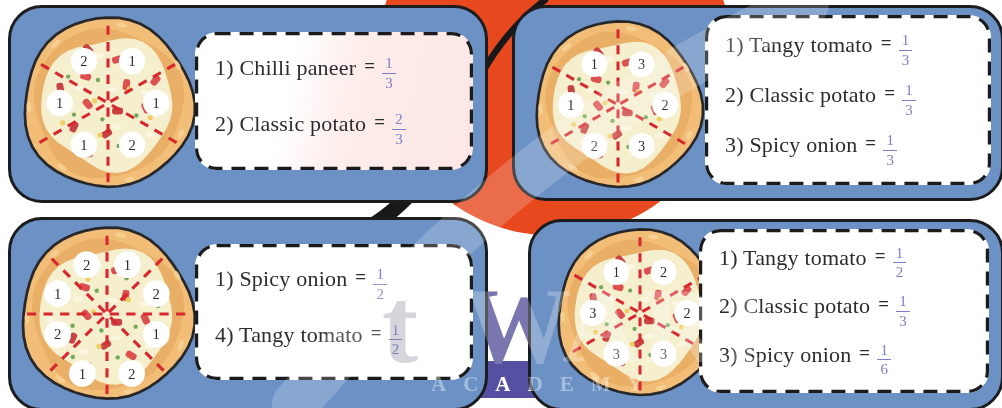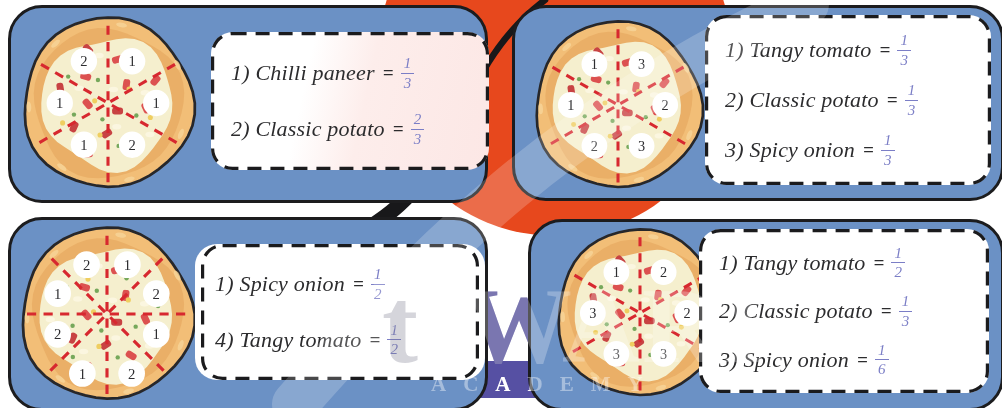--- a/index.html
+++ b/index.html
@@ -29,28 +29,28 @@
   .p3{left:528px;top:219px;width:470px;height:186px;}
 
   .pizza{position:absolute;}
   .p0 .pizza{left:6px; top:4px;width:182px;height:182px;}
   .p1 .pizza{left:14px;top:8px;width:178px;height:178px;}
   .p2 .pizza{left:4px; top:2px;width:184px;height:184px;}
   .p3 .pizza{left:20px;top:2px;width:178px;height:178px;}
 
   .fbox{position:absolute;background:#ffffff;border-radius:22px;}
   .p0 .fbox{left:184px;top:24px;width:278px;height:138px;
-            background:linear-gradient(102deg,#ffffff 34%,#fdedeb 55%,#fce7e5 100%);margin-left:16px;}
+            background:linear-gradient(102deg,#ffffff 34%,#fdedeb 55%,#fce7e5 100%);}
   .p1 .fbox{left:190px;top:7px; width:286px;height:170px;}
-  .p2 .fbox{left:184px;top:24px;width:278px;height:136px;padding-left:12px;}
+  .p2 .fbox{left:184px;top:24px;width:278px;height:136px;}
   .p3 .fbox{left:168px;top:7px; width:290px;height:164px;}
   .dash{position:absolute;inset:0;width:100%;height:100%;}
   .items{position:absolute;inset:3px 8px 3px 20px;display:flex;flex-direction:column;
          justify-content:space-evenly;}
-  .item{display:flex;align-items:center;font-size:22px;color:#2C2C2E;letter-spacing:0.2px;font-style:italic;}
+  .item{display:flex;font-size:22px;color:#2C2C2E;letter-spacing:0.2px;}
   .eq{margin:0 3px 0 8px;font-weight:bold;font-size:19px;}
   .frac{display:inline-flex;flex-direction:column;align-items:center;
         color:var(--fraction-purple,#7B7EC6);font-size:15px;line-height:1.1;margin-left:4px;}
   .frac .num{border-bottom:1.7px solid currentColor;padding:0 3px 1px;}
   .frac .den{padding-top:1px;}
 
   
   .overlay{position:absolute;inset:0;z-index:4;pointer-events:none;}
   .wm-front{position:absolute;inset:0;z-index:5;pointer-events:none;}
   .wm-front .wm-big .wm-t{color:rgba(115,117,135,0.30);}

